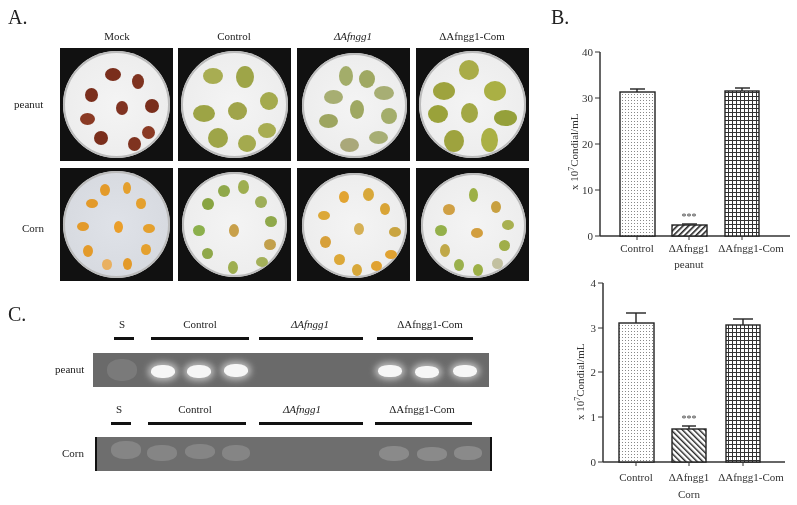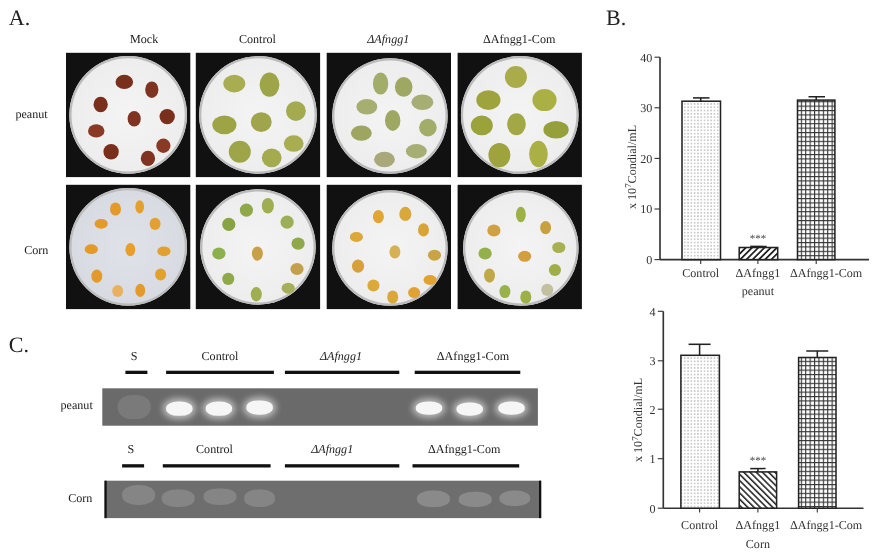--- a/index.html
+++ b/index.html
@@ -15,21 +15,21 @@
   .band{position:absolute;border-radius:45%;}
   .lane-bar{position:absolute;height:3px;background:#111;}
   .gel-label{position:absolute;font-size:11px;text-align:center;}
   svg text{font-family:"Liberation Serif","DejaVu Serif",serif;}
 </style>
 </head>
 <body>
 
 <div class="abs panel-letter" style="left:8px;top:6px;">A.</div>
 
-<div class="abs col-label" style="left:72px;top:30px;">Mock</div>
+<div class="abs col-label" style="left:58px;top:30px;">Mock</div>
 <div class="abs col-label" style="left:175px;top:30px;">Control</div>
 <div class="abs col-label" style="left:294px;top:30px;font-style:italic;">ΔAfngg1</div>
 <div class="abs col-label" style="left:413px;top:30px;">ΔAfngg1-Com</div>
 
 <div class="abs row-label" style="left:14px;top:98px;">peanut</div>
 <div class="abs row-label" style="left:22px;top:222px;">Corn</div>
 
 <div class="abs photo" style="left:60px;top:48px;width:113px;height:113px;">
   <div class="dish" style="left:3px;top:3px;width:107px;height:107px;"></div>
   <div class="seed" style="left:45px;top:20px;width:16px;height:13px;background:#7a2e1c;"></div>

